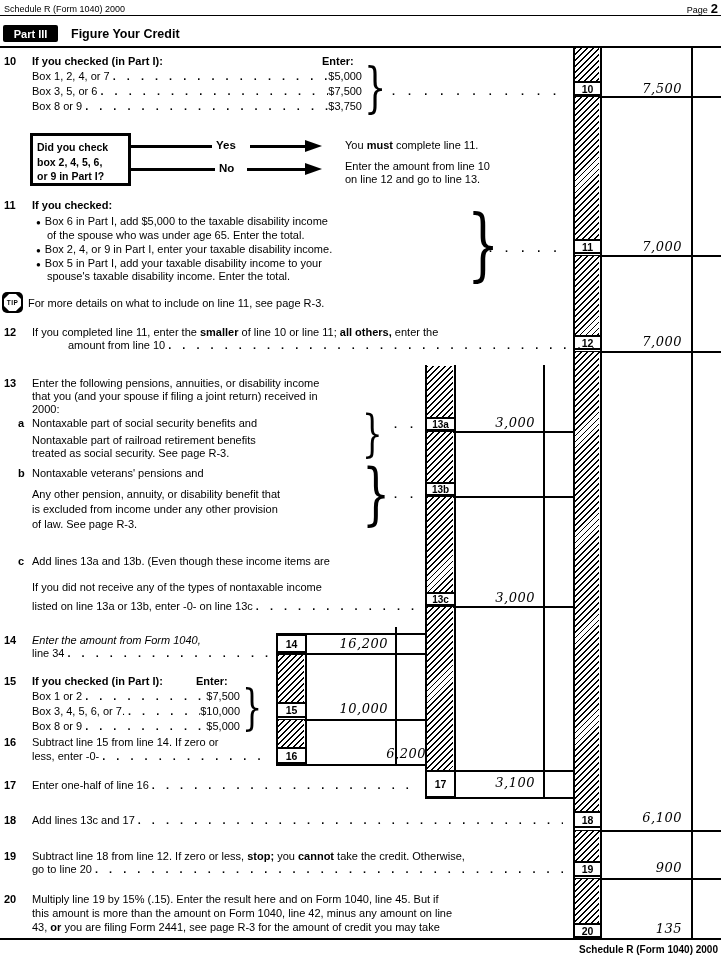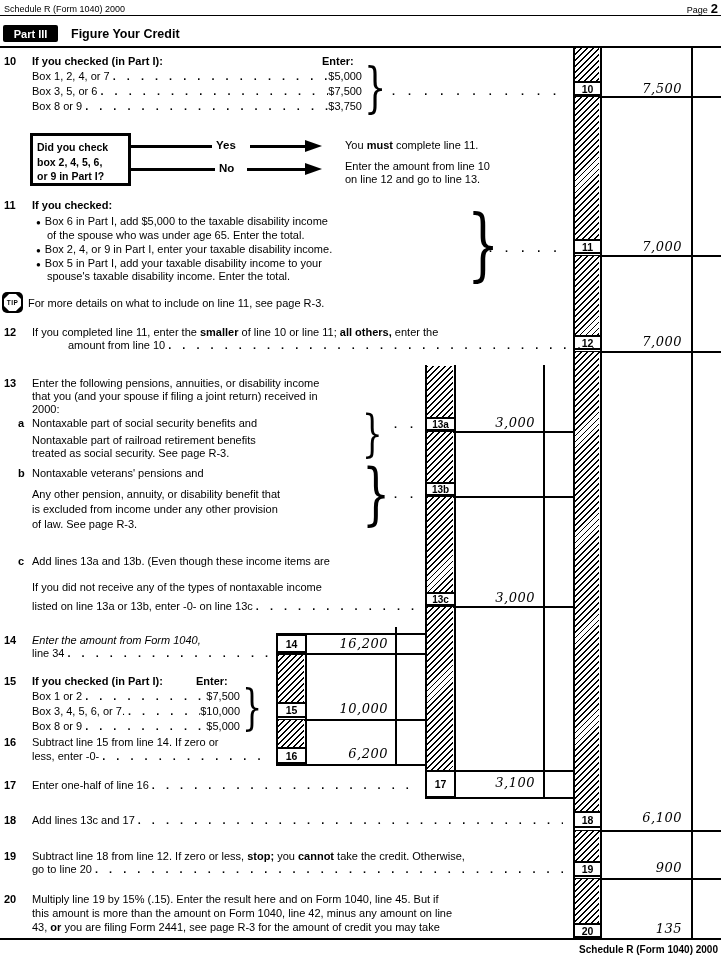--- a/index.html
+++ b/index.html
@@ -110,21 +110,21 @@
   <div class="vl" style="left:276px;top:633px;height:133px;"></div>
   <div class="vl" style="left:305px;top:633px;height:133px;"></div>
   <div class="vl" style="left:395px;top:627px;height:139px;"></div>
   <div class="nbox" style="left:276px;top:634px;width:31px;height:19px;">14</div>
   <div class="hatch" style="left:278px;top:655px;width:26px;height:47px;"></div>
   <div class="nbox" style="left:276px;top:702px;width:31px;height:16px;">15</div>
   <div class="hatch" style="left:278px;top:720px;width:26px;height:27px;"></div>
   <div class="nbox" style="left:276px;top:747px;width:31px;height:17px;">16</div>
   <div class="val" style="left:306px;top:636px;width:82px;">16,200</div>
   <div class="val" style="left:306px;top:701px;width:82px;">10,000</div>
-  <div class="val" style="left:306px;top:746px;width:82px;">6,200</div>
+  <div class="val" style="left:306px;top:746px;width:82px;padding-left:38px;">6,200</div>
 
   <div class="abs t b" style="left:4px;top:55px;">10</div>
   <div class="abs t b" style="left:32px;top:55px;">If you checked (in Part I):</div>
   <div class="abs t b" style="left:322px;top:55px;">Enter:</div>
   <div class="abs t flex" style="left:32px;top:70px;width:330px;">
     <span>Box 1, 2, 4, or 7</span>
     <span class="dots">. . . . . . . . . . . . . . . . . . . . . . . . . . . . . . . . . . . . . . . . . . . . . . . .</span>
     <span>$5,000</span>
   </div>
   <div class="abs t flex" style="left:32px;top:85px;width:330px;">

